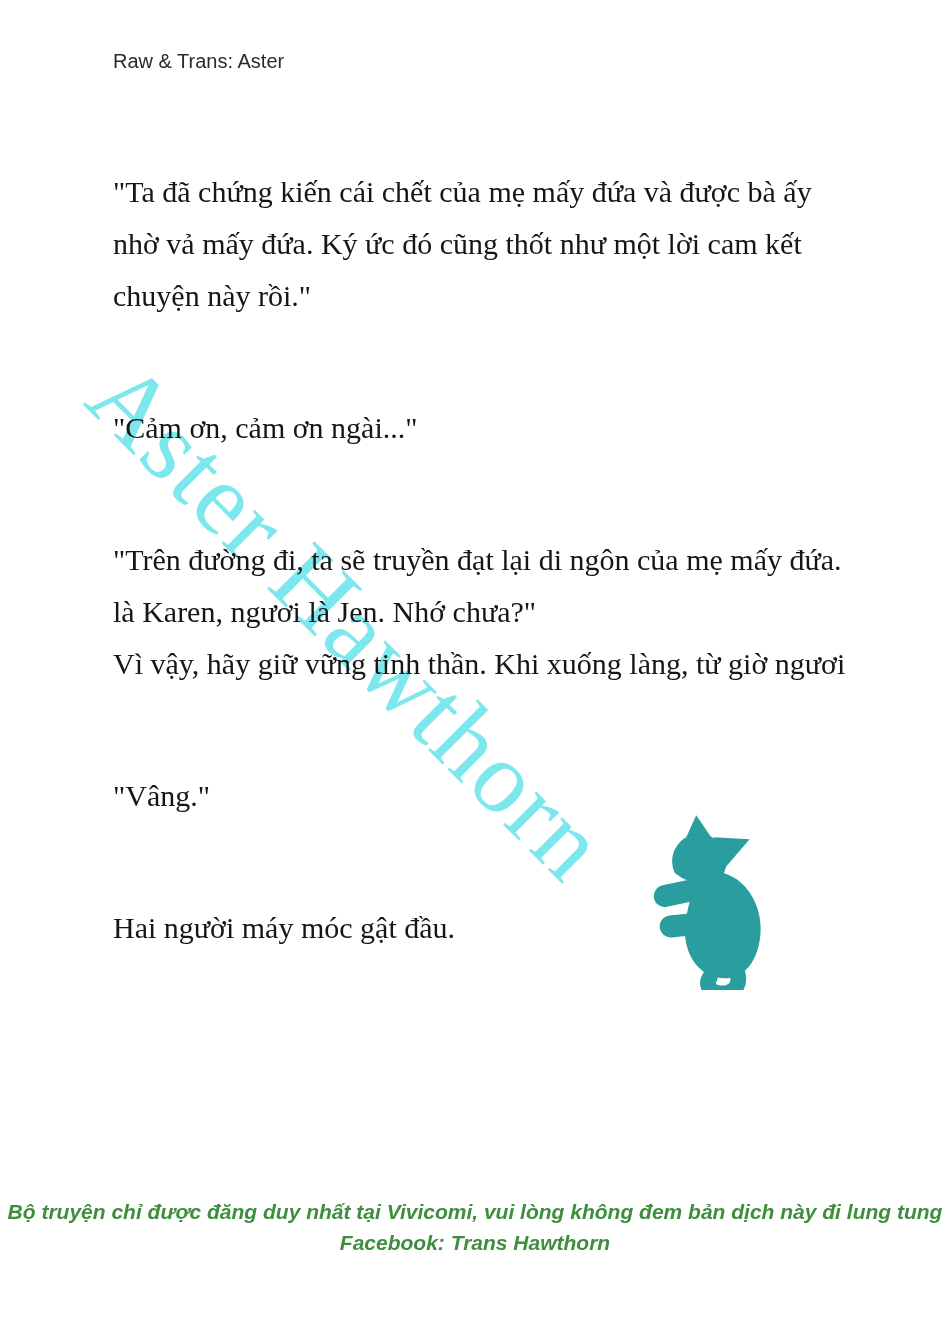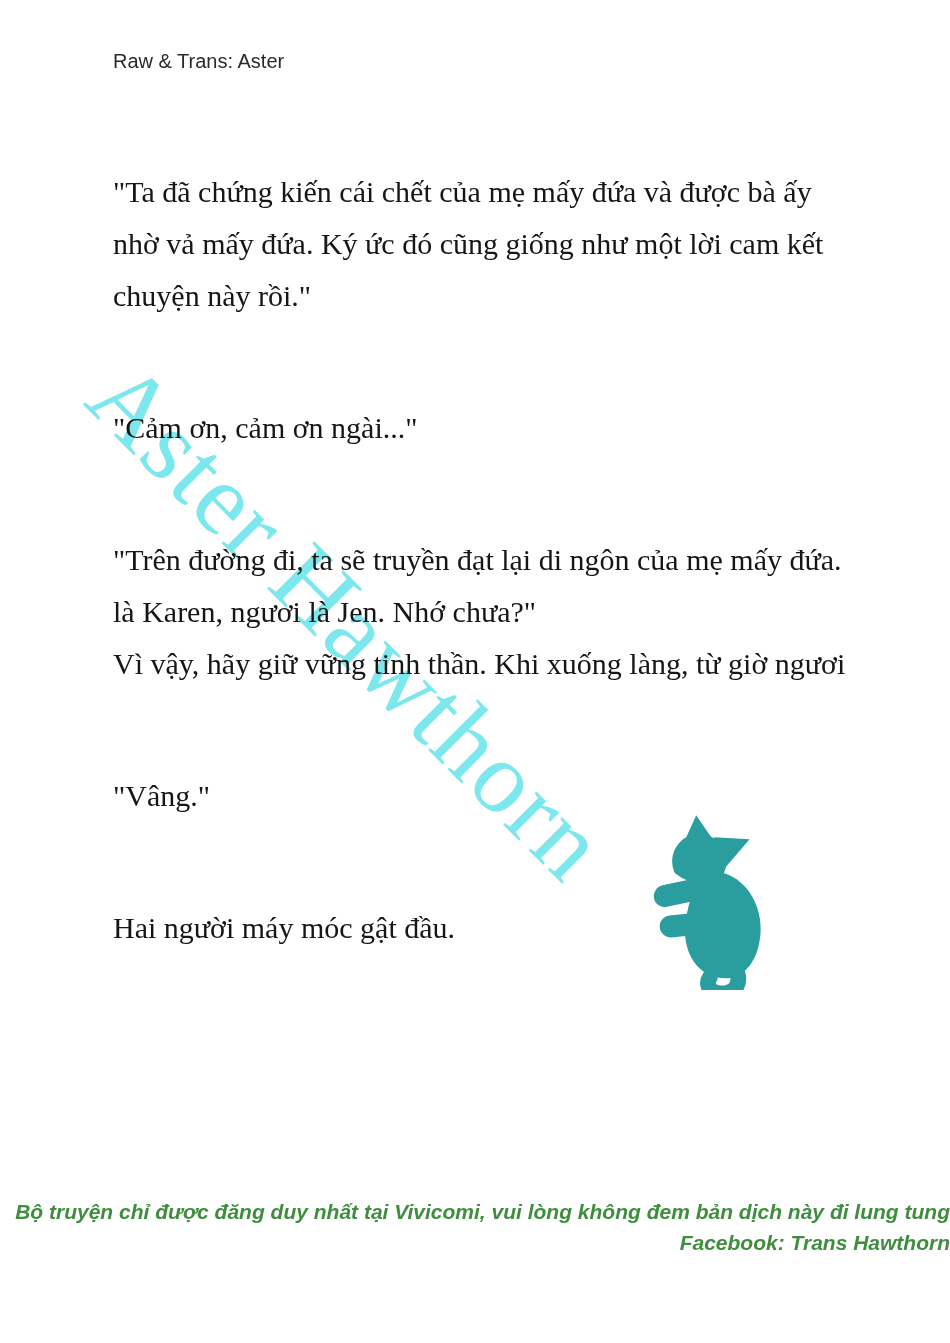--- a/index.html
+++ b/index.html
@@ -56,21 +56,21 @@
     left: 650px;
     top: 812px;
     z-index: 1;
   }
 
   .footer-notice {
     position: absolute;
     left: 0;
     right: 0;
     top: 1196px;
-    text-align: right;
+    text-align: center;
     font-family: "Liberation Sans", sans-serif;
     font-style: italic;
     font-weight: bold;
     font-size: 21px;
     line-height: 31px;
     color: var(--footer_green);
     z-index: 2;
   }
 
   .logo {
@@ -104,21 +104,21 @@
 
 <div class="page">
 
   <div class="credit">Raw &amp; Trans: Aster</div>
 
   <div class="watermark">Aster Hawthorn</div>
 
   <main class="story">
       <div class="para">
         <div class="line">"Ta đã chứng kiến cái chết của mẹ mấy đứa và được bà ấy</div>
-        <div class="line">nhờ vả mấy đứa. Ký ức đó cũng giống như một lời cam kết</div>
+        <div class="line">nhờ vả mấy đứa. Ký ức đó cũng thốt như một lời cam kết</div>
         <div class="line">chuyện này rồi."</div>
       </div>
       <div class="para">
         <div class="line">"Cảm ơn, cảm ơn ngài..."</div>
       </div>
       <div class="para">
         <div class="line">"Trên đường đi, ta sẽ truyền đạt lại di ngôn của mẹ mấy đứa.</div>
         <div class="line">là Karen, ngươi là Jen. Nhớ chưa?"</div>
         <div class="line">Vì vậy, hãy giữ vững tinh thần. Khi xuống làng, từ giờ ngươi</div>
       </div>

